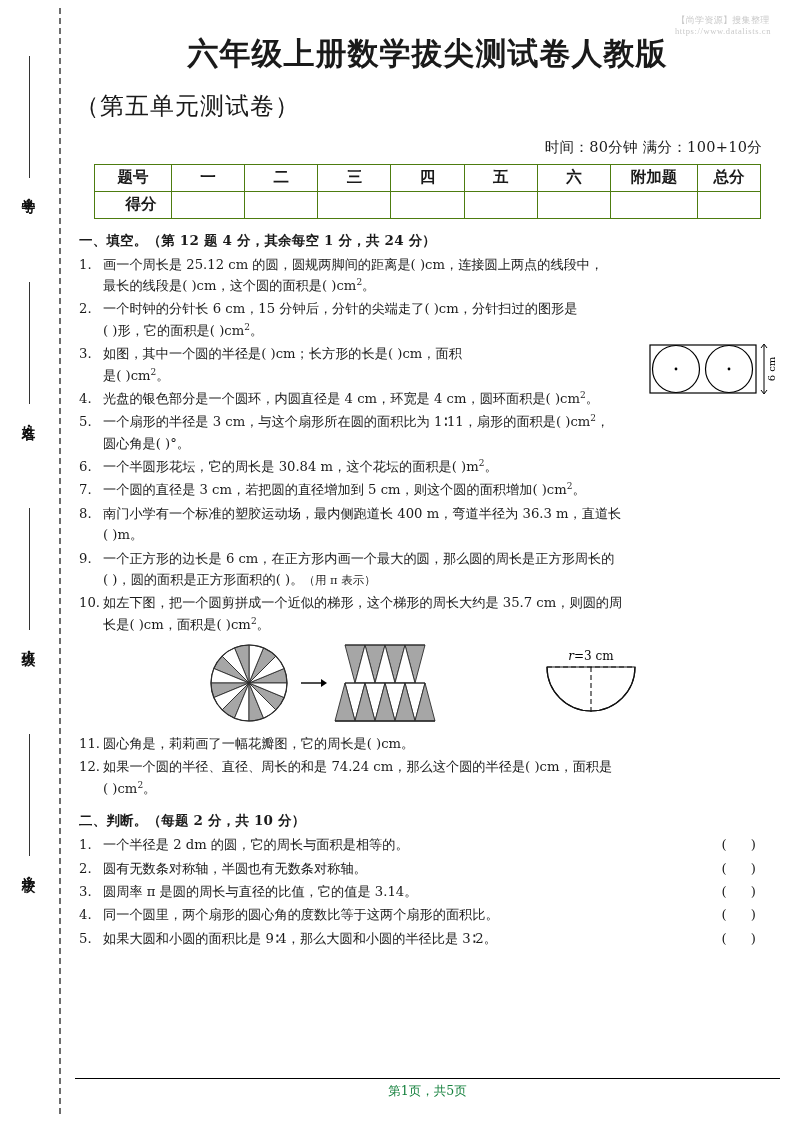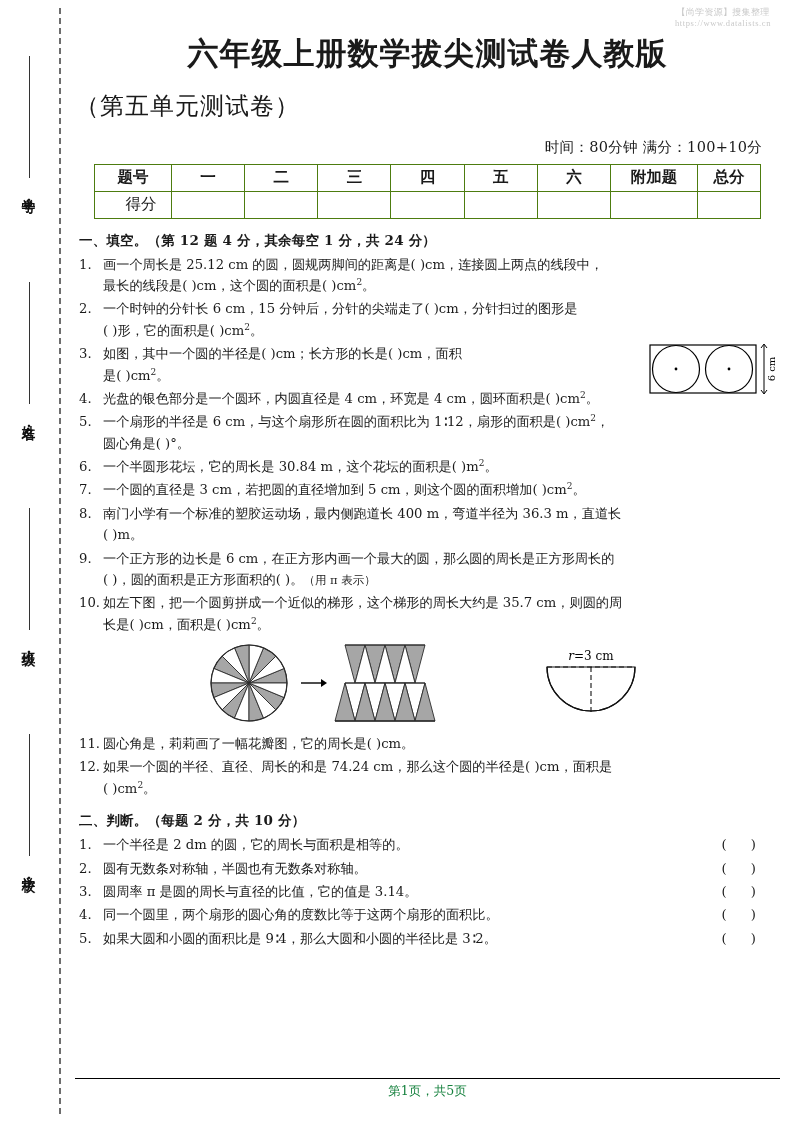--- a/index.html
+++ b/index.html
@@ -12,21 +12,21 @@
     height: 1122px;
     position: relative;
     font-family: "DejaVu Serif", "Liberation Serif", serif;
     color: #1a1a1a;
     overflow: hidden;
   }
 
   
   .watermark {
     position: absolute;
-    top: 6px;
+    top: 14px;
     right: 22px;
     text-align: center;
     color: #c9c9c9;
     font-size: 9px;
     line-height: 1.35;
     font-family: "DejaVu Sans", "Liberation Sans", sans-serif;
     letter-spacing: .3px;
   }
   .watermark .wm-url {
     font-family: Liberation Serif, serif;
@@ -116,21 +116,21 @@
     table-layout: fixed;
   }
   table.score-table td {
     border: 1px solid #4d7c0f;
     height: 26px;
     text-align: center;
     font-size: 15.5px;
     font-weight: bold;
     padding: 0;
   }
-  table.score-table tr.blank-row td { font-weight: normal; padding-left: 16px; }
+  table.score-table tr.blank-row td { font-weight: bold; padding-left: 16px; }
   td.col-label { width: 76px; }
   td.col-extra { width: 86px; }
   td.col-total { width: 62px; }
 
   
   .section-head {
     font-size: 13.5px;
     font-weight: bold;
     margin: 13px 0 4px 4px;
     letter-spacing: .2px;
@@ -295,21 +295,21 @@
     </svg>
   </div>
 
   <div class="q">
     <span class="num">4.</span>
     <span class="q-body"><span>光盘的银色部分是一个圆环，内圆直径是 4 cm，环宽是 4 cm，圆环面积是(        )cm</span><sup>2</sup><span>。</span></span>
   </div>
 
   <div class="q">
     <span class="num">5.</span>
-    <span class="q-body"><span>一个扇形的半径是 6 cm，与这个扇形所在圆的面积比为 1∶12，扇形的面积是(        )cm</span><sup>2</sup><span>，</span></span>
+    <span class="q-body"><span>一个扇形的半径是 3 cm，与这个扇形所在圆的面积比为 1∶11，扇形的面积是(        )cm</span><sup>2</sup><span>，</span></span>
     <span class="indent">圆心角是(        )°。</span>
   </div>
 
   <div class="q">
     <span class="num">6.</span>
     <span class="q-body"><span>一个半圆形花坛，它的周长是 30.84 m，这个花坛的面积是(        )m</span><sup>2</sup><span>。</span></span>
   </div>
 
   <div class="q">
     <span class="num">7.</span>

